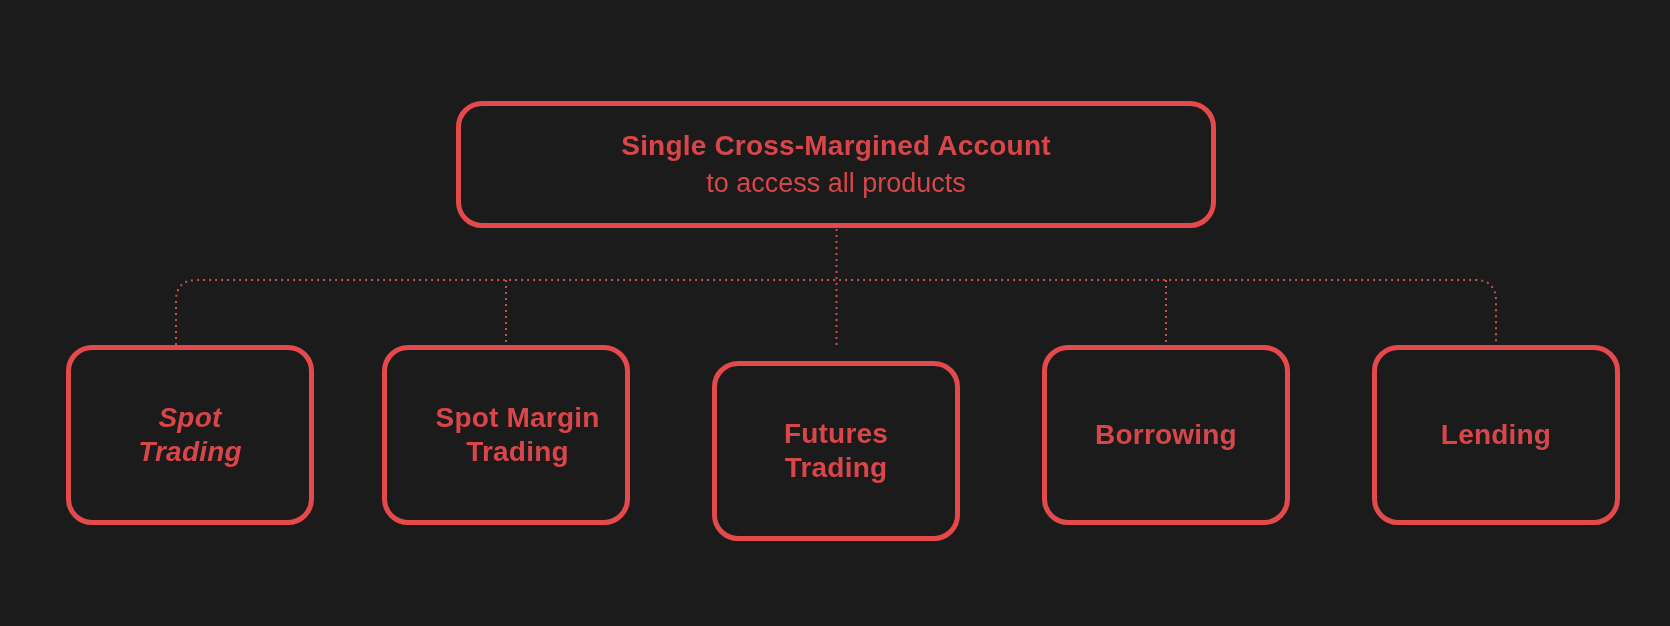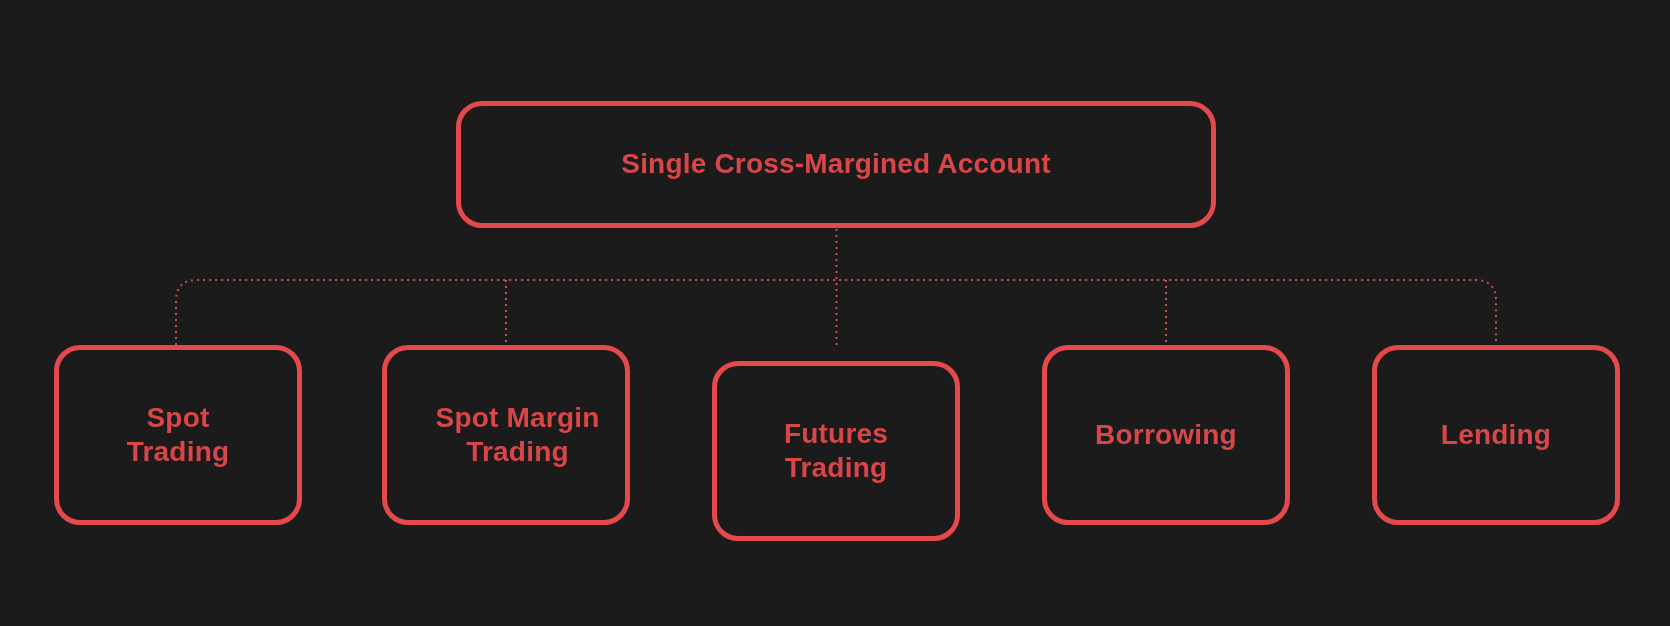--- a/index.html
+++ b/index.html
@@ -78,33 +78,34 @@
   }
   .child-node .node-label{
     color:var(--text);
     font-size:28px;
     font-weight:700;
     line-height:34px;
     text-align:center;
     white-space:pre-line;
     letter-spacing:.2px;
   }
-  .child-0{left:54px;}
+  .child-0{left:66px;font-style:italic;}
   .child-1{left:382px;padding-left:23px;}
   .child-2{left:712px;margin-top:16px;}
   .child-3{left:1042px;}
   .child-4{left:1372px;}
 </style>
 </head>
 <body>
 
 <div class="canvas">
 
   <div class="root-node">
     <div class="root-title">Single Cross-Margined Account</div>
+    <div class="root-subtitle">to access all products</div>
   </div>
 
   <svg class="connector-layer" viewBox="0 0 1670 626" xmlns="http://www.w3.org/2000/svg" aria-hidden="true">
 
     <path d="M836.5 229 L836.5 345"></path>
 
     <path d="M176 345 L176 301 Q176 280 197 280 L1475 280 Q1496 280 1496 301 L1496 345"></path>
 
     <path d="M506 280 L506 345"></path>
     <path d="M1166 280 L1166 345"></path>

